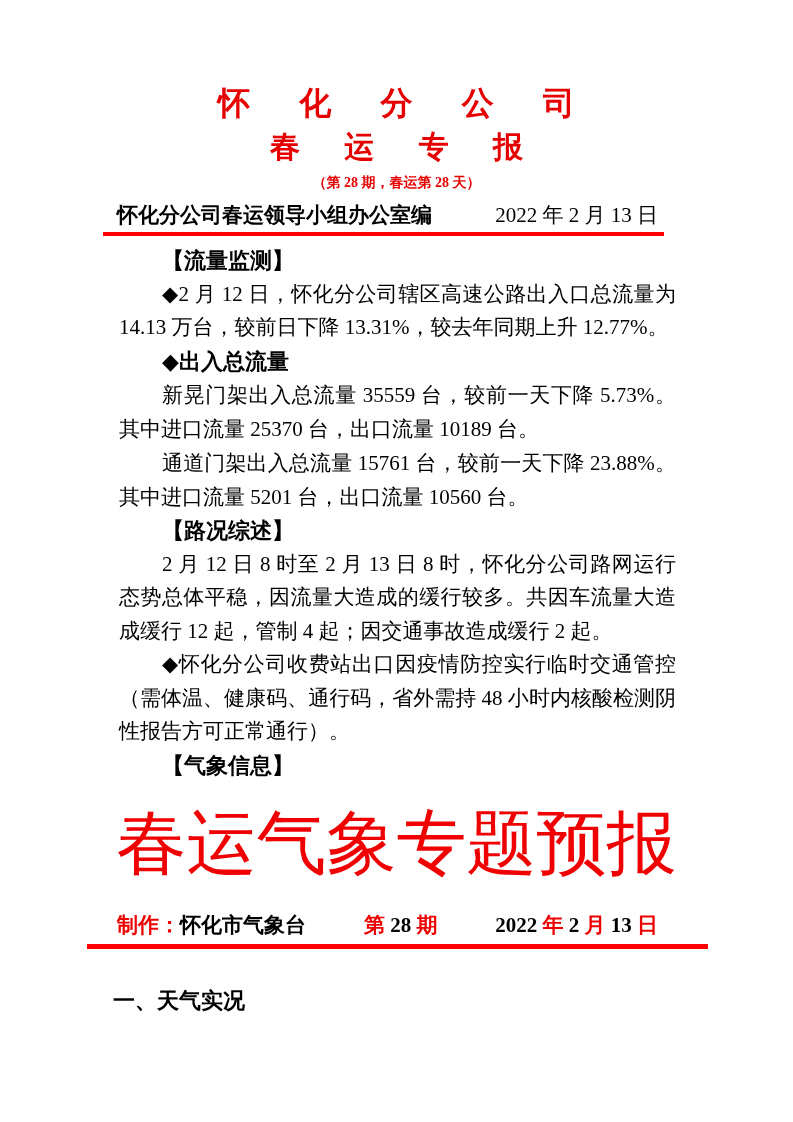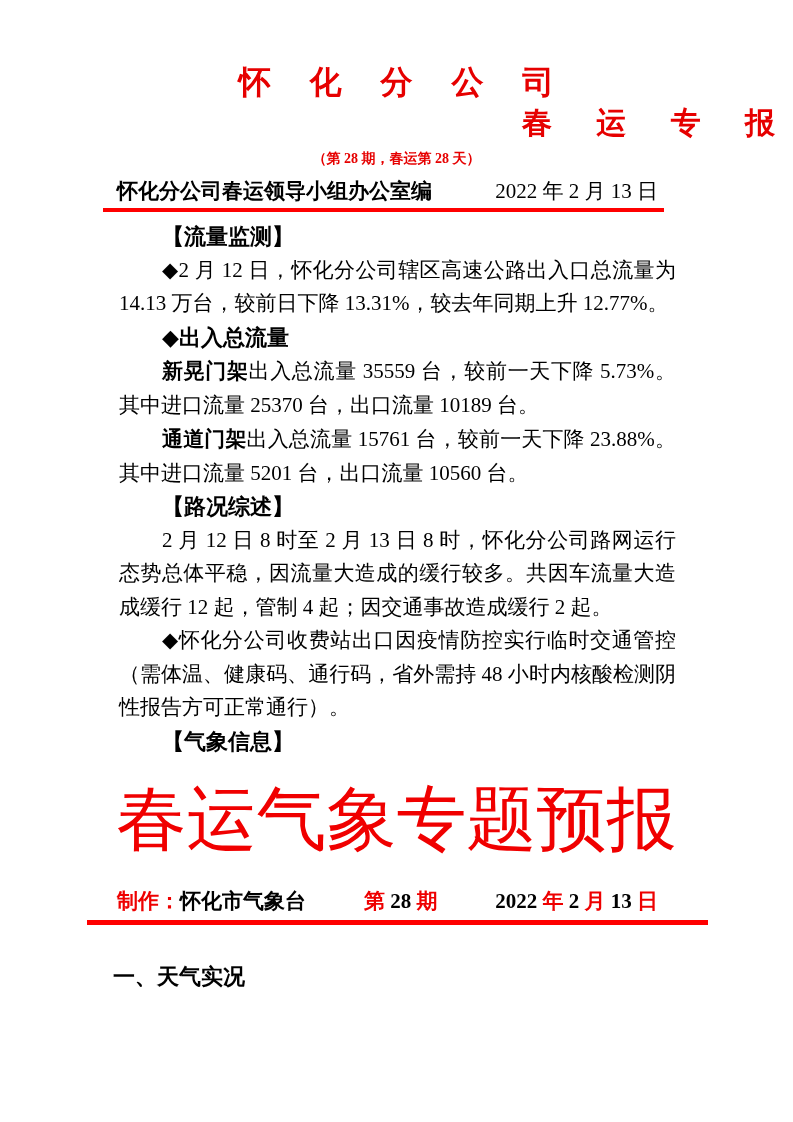--- a/index.html
+++ b/index.html
@@ -11,33 +11,33 @@
     position: relative;
     width: 793px;
     height: 1122px;
     background: #ffffff;
     overflow: hidden;
     color: #000000;
     font-family: "Liberation Serif", "DejaVu Serif", serif;
   }
   .doc-title-1 {
     margin: 0;
-    padding-top: 62px;
+    padding-top: 86px;
     text-align: center;
     color: #e60000;
-    font-family: Liberation Sans, sans-serif;
+    font-family: Liberation Mono, monospace;
     font-weight: bold;
     font-size: 32px;
     line-height: 40px;
     letter-spacing: 15px;
     text-indent: 15px;
   }
   .doc-title-2 {
     margin: 0;
-    text-align: right;
+    text-align: center;
     color: #e60000;
     font-family: "Liberation Sans", "DejaVu Sans", sans-serif;
     font-weight: bold;
     font-size: 30px;
     line-height: 42px;
     letter-spacing: 18px;
     text-indent: 18px;
   }
   .doc-issue {
     margin: 0;
@@ -73,21 +73,21 @@
   }
   .sec-heading {
     font-family: "Liberation Sans", "DejaVu Sans", sans-serif;
     font-weight: bold;
     font-size: 22px;
     text-indent: 43px;
   }
   .para { text-indent: 43px; }
   .inline-bold {
     font-family: "Liberation Sans", "DejaVu Sans", sans-serif;
-    font-weight: bold;
+    font-weight: normal;
   }
   .banner {
     margin: 16px;
     text-align: center;
     color: #f00000;
     font-size: 70px;
     line-height: 92px;
     font-weight: normal;
     font-family: "Liberation Serif", "DejaVu Serif", serif;
     white-space: nowrap;

